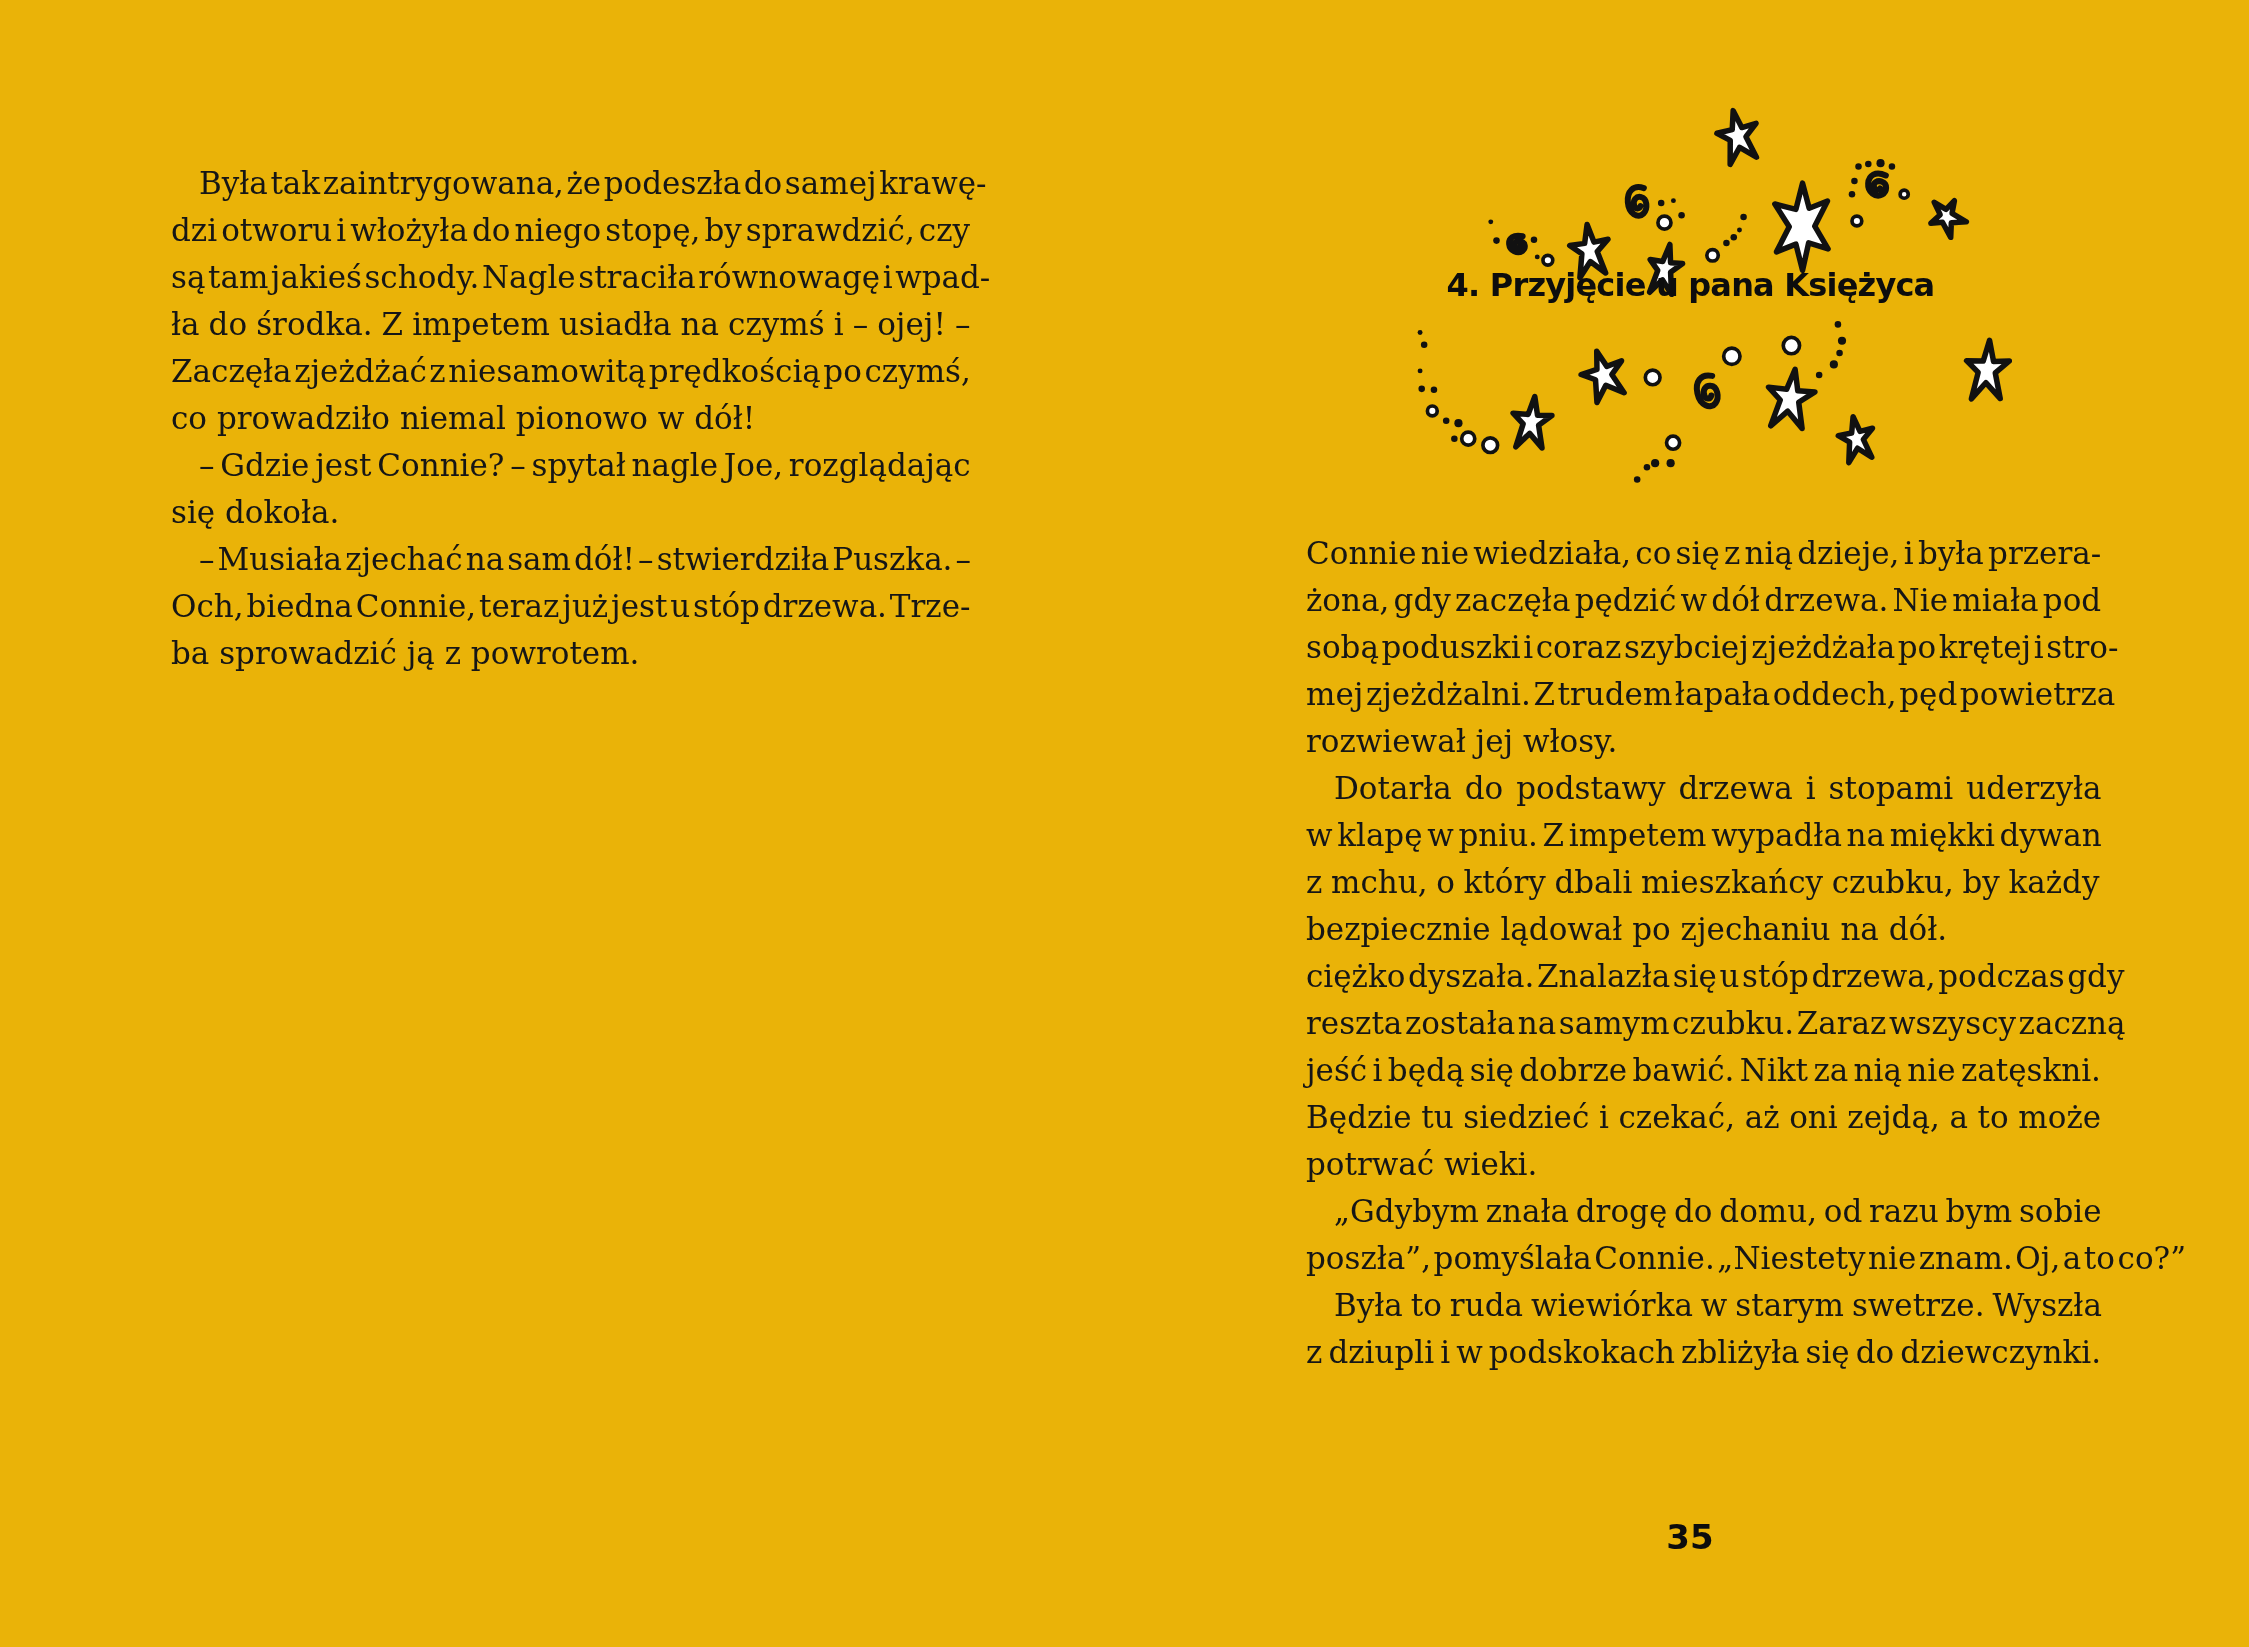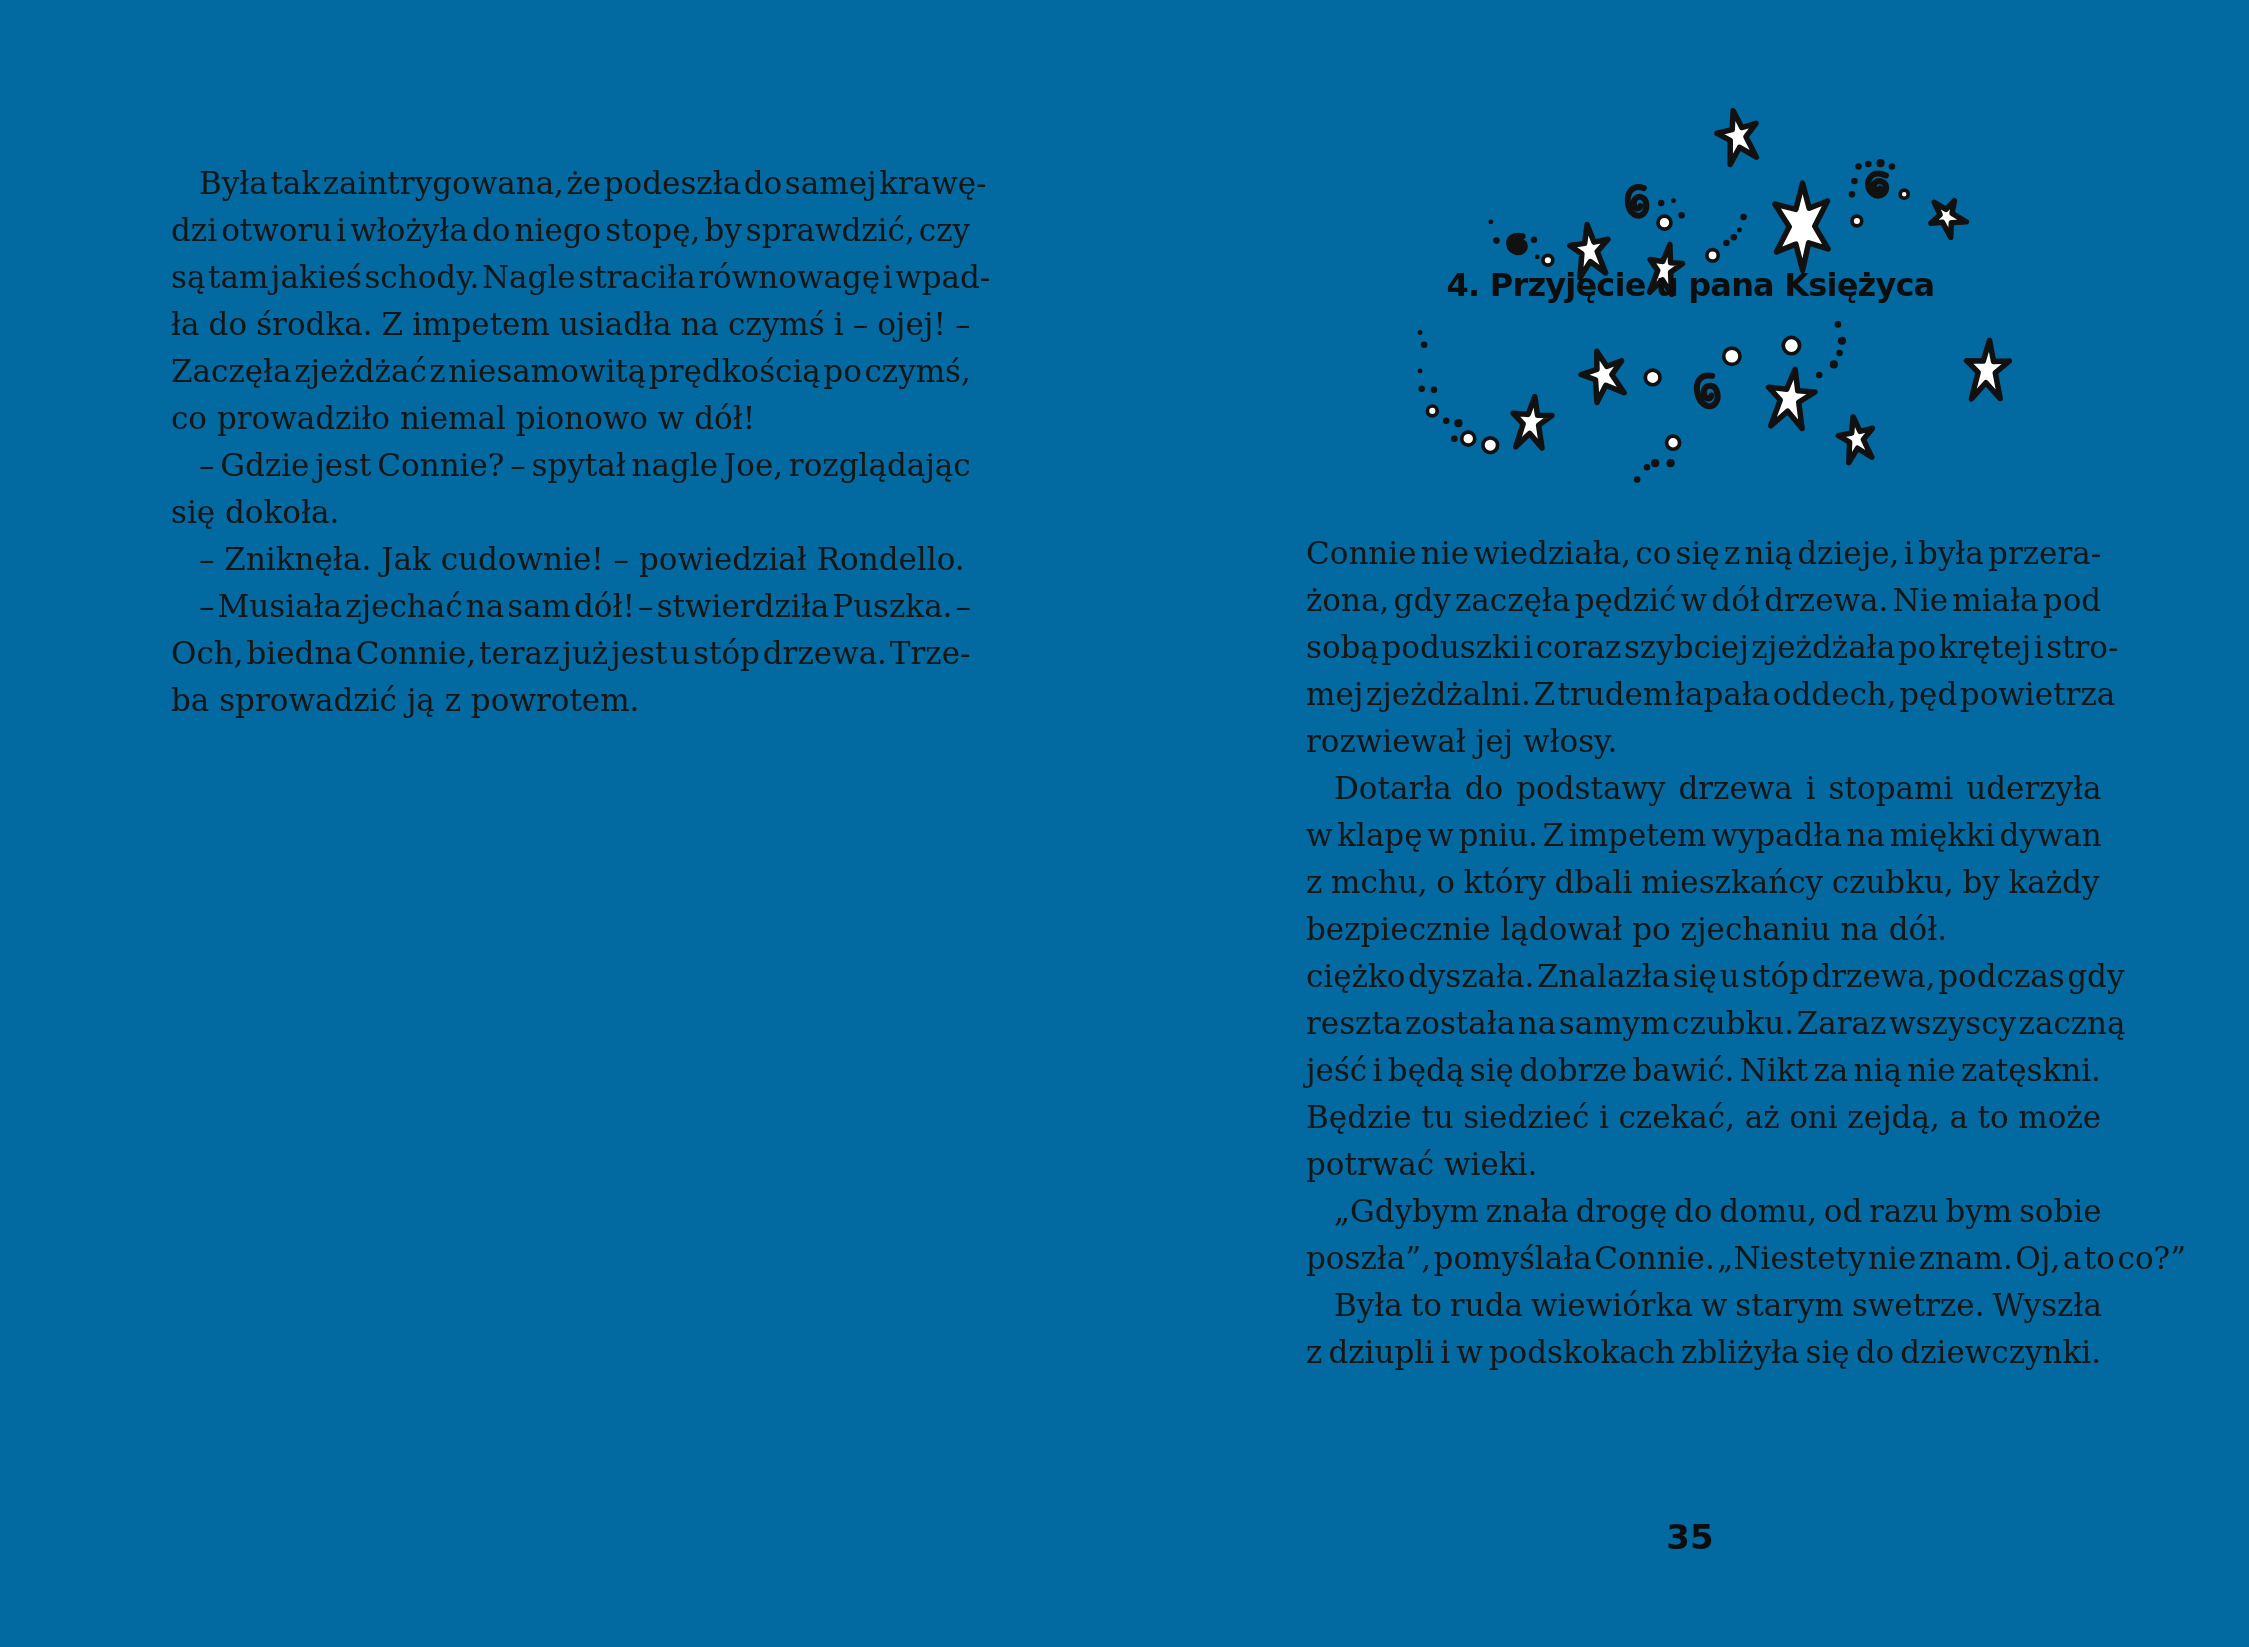--- a/index.html
+++ b/index.html
@@ -1,18 +1,18 @@
 <!DOCTYPE html>
 <html lang="pl" style="font-size:13px"><head>
 <meta charset="utf-8">
 <style>
   html,body{margin:0;padding:0;background:#ffffff;}
   body{width:2250px;height:1647px;position:relative;overflow:hidden;
        font-family:"DejaVu Serif", serif;color:#161616;}
-  .spread{position:absolute;inset:0;background:#0369a1;}
+  .spread{position:absolute;inset:0;background:#eab308;}
   .page{position:absolute;top:0;height:100%;}
   .page-left{left:0;width:1125px;}
   .page-right{left:1125px;width:1125px;}
   .textcol{position:absolute;font-size:31px;line-height:47px;
            font-family:"DejaVu Serif", serif;color:#161616;}
   .line{height:47px;white-space:nowrap;}
   .line.indent{padding-left:28px;}
   .chapter-heading{position:absolute;left:1278px;top:245px;width:825px;
        text-align:center;font-family:"DejaVu Sans", sans-serif;
        font-weight:700;font-size:32px;letter-spacing:-0.8px;color:#0d0d0d;}
@@ -37,21 +37,20 @@
 
   <div class="textcol" style="left:171px;top:160px;width:800px;">
       <div class="line indent"><span style="word-spacing: -7.3px;">Była tak zaintrygowana, że podeszła do samej krawę-</span></div>
       <div class="line"><span style="word-spacing: -5.8px;">dzi otworu i włożyła do niego stopę, by sprawdzić, czy</span></div>
       <div class="line"><span style="word-spacing: -7.3px;">są tam jakieś schody. Nagle straciła równowagę i wpad-</span></div>
       <div class="line"><span style="word-spacing: -0.8px;">ła do środka. Z impetem usiadła na czymś i – ojej! –</span></div>
       <div class="line"><span style="word-spacing: -7.3px;">Zaczęła zjeżdżać z niesamowitą prędkością po czymś,</span></div>
       <div class="line"><span>co prowadziło niemal pionowo w dół!</span></div>
       <div class="line indent"><span style="word-spacing: -4.1px;">– Gdzie jest Connie? – spytał nagle Joe, rozglądając</span></div>
       <div class="line"><span>się dokoła.</span></div>
-      <div class="line indent"><span>– Zniknęła. Jak cudownie! – powiedział Rondello.</span></div>
       <div class="line indent"><span style="word-spacing: -6.8px;">– Musiała zjechać na sam dół! – stwierdziła Puszka. –</span></div>
       <div class="line"><span style="word-spacing: -7px; margin-top: 24px;">Och, biedna Connie, teraz już jest u stóp drzewa. Trze-</span></div>
       <div class="line"><span>ba sprowadzić ją z powrotem.</span></div>
     </div>
 
   <svg class="ornament" style="left:1461px;top:102px;" width="539" height="212" viewBox="0 0 660 260">
       <path d="M50 4 L63 47 L98 43 L69 70 L85 122 L50 92 L21 128 L31 72 L3 50 L40 48 Z" class="star" transform="translate(313,8) rotate(-10 26 35) scale(0.52 0.5185185185185185)"></path>
       <path d="M50 4 L63 47 L98 43 L69 70 L85 122 L50 92 L21 128 L31 72 L3 50 L40 48 Z" class="star" transform="translate(132,148) rotate(-5 25 35) scale(0.5 0.5185185185185185)"></path>
       <path d="M50 4 L63 47 L98 43 L69 70 L85 122 L50 92 L21 128 L31 72 L3 50 L40 48 Z" class="star" transform="translate(228,172) rotate(12 21 34) scale(0.42 0.5037037037037037)"></path>
       <path d="M52 2 L64 44 L97 32 L74 74 L98 112 L63 102 L52 148 L40 104 L5 117 L28 75 L2 37 L40 46 Z" class="star" transform="translate(383,98) rotate(0 34 55) scale(0.68 0.7333333333333333)"></path>

